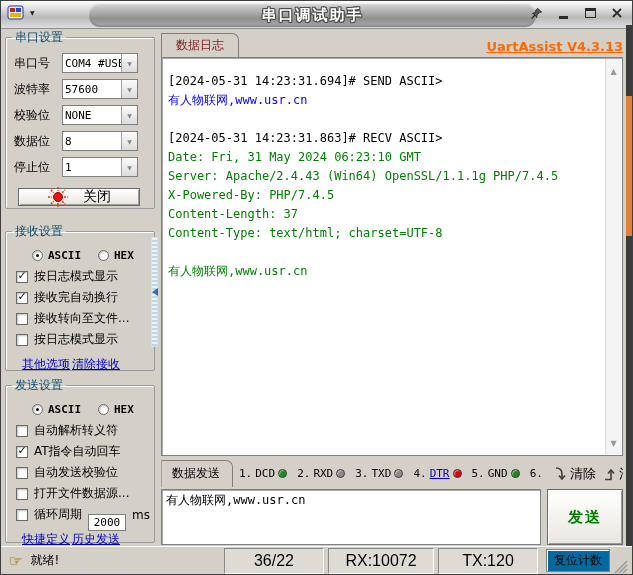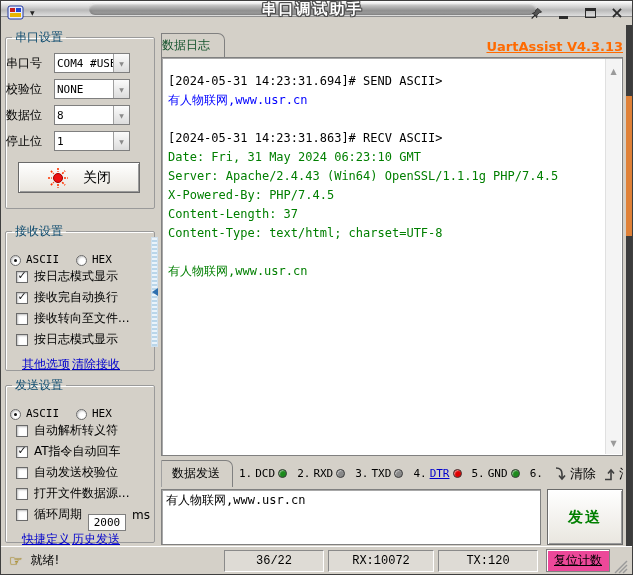--- a/index.html
+++ b/index.html
@@ -3,21 +3,21 @@
 <meta charset="utf-8">
 <style>
   * { margin:0; padding:0; box-sizing:border-box; }
   html,body { background:#9a9a9a; font-family:"DejaVu Sans", sans-serif; }
   .window{
     position:relative; width:633px; height:575px; background:#d4d0c8;
     border:1px solid #3f3f3f; overflow:hidden;
   }
   
   .titlebar{
-    position:absolute; top:0; left:0; right:0; height:16px;
+    position:absolute; top:0; left:0; right:0; height:28px;
     background:linear-gradient(#ffffff,#d2d2d2 40%,#b9b9b9 60%,#dedede);
     border-bottom:1px solid #8f8f8f;
   }
   .title-plate{
     position:absolute; left:88px; right:96px; top:2px; bottom:1px;
     border-radius:11px;
     background:linear-gradient(#d8d8d8,#8f8f8f 65%,#a9a9a9);
     box-shadow:inset 0 1px 2px rgba(255,255,255,.8), inset 0 -1px 2px rgba(0,0,0,.3);
     display:flex; align-items:center; justify-content:center;
   }
@@ -38,44 +38,44 @@
   fieldset{
     position:absolute; left:4px; width:150px;
     border:1px solid #9a9a9a; border-radius:2px;
     box-shadow:1px 1px 0 #fff inset;
     padding:4px 0 0 0; background:transparent;
   }
   legend{ font-size:12px; color:#0c4a6e; margin-left:6px; padding:0 3px; }
   .fs-serial{ top:28px; height:180px; }
   .fs-recv  { top:222px; height:148px; }
   .fs-send  { top:376px; height:166px; }
-  .frow{ display:flex; align-items:center; height:26px; padding-left:0; }
+  .frow{ display:flex; align-items:center; height:26px; padding-left:8px; }
   .flabel{ width:48px; font-size:12px; color:#000; }
   .combo{
     width:76px; height:20px; background:#fff; border:1px solid #7f7f7f;
     display:flex; align-items:center; position:relative; overflow:hidden;
   }
   .combo-val{ font-family:"DejaVu Sans Mono", monospace; font-size:11px; padding-left:2px; white-space:nowrap; }
   .combo-dd{
     position:absolute; right:0; top:0; bottom:0; width:16px;
     background:linear-gradient(#fbfbfb,#dcdcdc); border-left:1px solid #9f9f9f;
     display:flex; align-items:center; justify-content:center; color:#8a8a8a; font-size:6px;
   }
   .close-btn{
-    margin:8px 0 0 12px; width:122px; height:31px;
+    margin:8px 0 0 12px; width:122px; height:18px;
     background:linear-gradient(#ffffff,#e9e6df);
     border:1px solid #6a6a6a;
     box-shadow:inset 1px 1px 0 #fff, inset -1px -1px 0 #9a9a9a;
     display:flex; align-items:center; justify-content:center; gap:14px;
     font-size:14px; color:#000; cursor:default;
   }
   
   .optrow{ display:flex; align-items:center; height:21px; padding-left:10px; gap:6px; font-size:12px; }
   .radio-grp{ display:flex; gap:0; height:22px; }
-  .radio-opt{ display:flex; align-items:flex-end; gap:5px; width:66px; padding-left:4px; cursor:default; }
+  .radio-opt{ display:flex; align-items:center; gap:5px; width:66px; padding-left:26px; cursor:default;font-weight:bold; }
   .radio{ width:11px; height:11px; border-radius:50%; background:#fff; border:1px solid #6a6a6a;
           box-shadow:inset 1px 1px 2px rgba(0,0,0,.25); position:relative; flex:none; }
   .radio[data-checked="true"]::after{ content:""; position:absolute; inset:3px; background:#111; border-radius:50%; }
   .mono{ font-family:"DejaVu Sans Mono", monospace; }
   .cb{ width:12px; height:12px; background:#fff; border:1px solid #6a6a6a;
        box-shadow:inset 1px 1px 2px rgba(0,0,0,.25); flex:none;
        display:flex; align-items:center; justify-content:center;
        font-size:11px; font-weight:bold; color:#111; }
   .cb[data-checked="true"]::after{ content:"✓"; margin-top:-2px; }
   .lnkrow{ display:flex; gap:2px; padding-left:16px; margin-top:6px; }
@@ -85,23 +85,23 @@
   
   .splitter{
     position:absolute; left:150px; top:236px; width:7px; height:110px;
     background:repeating-linear-gradient(0deg,#b9d6ea 0 2px,#eaf3fa 2px 4px);
     border:1px solid #cfe0ee; display:flex; align-items:center; justify-content:center;
   }
   .chev{ width:0; height:0; border:4px solid transparent; border-right:6px solid #2f6fae; margin-right:3px; }
   
   .tabrow{ position:absolute; left:160px; top:31px; width:462px; height:25px; display:flex; align-items:flex-end; }
   .tab{
-    font-size:12px; color:#14532d; background:#d4d0c8;
+    font-size:12px; color:#7f1d1d; background:#d4d0c8;
     border:1px solid #808080; border-bottom:none; border-top-right-radius:7px;
-    padding:3px 14px 3px 0; position:relative; z-index:2; cursor:default;
+    padding:3px 14px 3px 14px; position:relative; z-index:2; cursor:default;
   }
   .version-link{
     margin-left:auto; font-size:13px; font-weight:bold; color:var(--version_orange);
     text-decoration:underline; padding-bottom:3px; cursor:default;
   }
   .logbox{
     position:absolute; left:160px; top:56px; width:462px; height:399px;
     background:#fff; border:1px solid #808080;
     box-shadow:inset 1px 1px 0 #a8a8a8; overflow:hidden;
   }
@@ -152,25 +152,25 @@
     letter-spacing:2px; cursor:default;
   }
   
   .statusbar{
     position:absolute; left:0; right:0; bottom:0; height:28px;
     border-top:1px solid #fff; background:#d4d0c8;
     display:flex; align-items:center; padding:0 4px 0 8px; gap:4px;
   }
   .status-ico{ font-size:15px; color:#b8900b; text-shadow:0 0 1px #6b5500; }
   .status-msg{ font-size:12px; color:#000; margin-left:4px; flex:1; }
-  .sbox{ width:100px; text-align:center; font-family:Liberation Mono, monospace; font-size:12px;
+  .sbox{ width:100px; text-align:center; font-family:Liberation Sans, sans-serif; font-size:16px;
          border:1px solid; border-color:#8a8a8a #ffffff #ffffff #8a8a8a;
          background:#dedbd5; padding:3px 12px; }
-  .reset-btn{ font-size:12px; text-decoration:underline; color:#000;
-              border:1px solid #808080; background:#ec4899; padding:2px 7px;
+  .reset-btn{ font-size:12px; color:#000;
+              border:1px solid #808080; background:#0369a1; padding:2px 7px;
               box-shadow:inset 1px 1px 0 #fff; margin-left:4px; cursor:default; }
   .grip{ width:14px; height:14px; align-self:flex-end; }
 </style>
 </head>
 <body>
 
 <div class="window">
 
   <div class="titlebar">
     <div class="tb-left">
@@ -203,20 +203,27 @@
         </span>
     </div>
   </div>
 
   <fieldset class="fs-serial">
     <legend>串口设置</legend>
     <div class="frow">
       <span class="flabel">串口号</span>
       <span class="combo">
         <span class="combo-val">COM4 #USB</span>
+        <span class="combo-dd">▼</span>
+      </span>
+    </div>
+    <div class="frow">
+      <span class="flabel">波特率</span>
+      <span class="combo">
+        <span class="combo-val">57600</span>
         <span class="combo-dd">▼</span>
       </span>
     </div>
     <div class="frow">
       <span class="flabel">校验位</span>
       <span class="combo">
         <span class="combo-val">NONE</span>
         <span class="combo-dd">▼</span>
       </span>
     </div>

